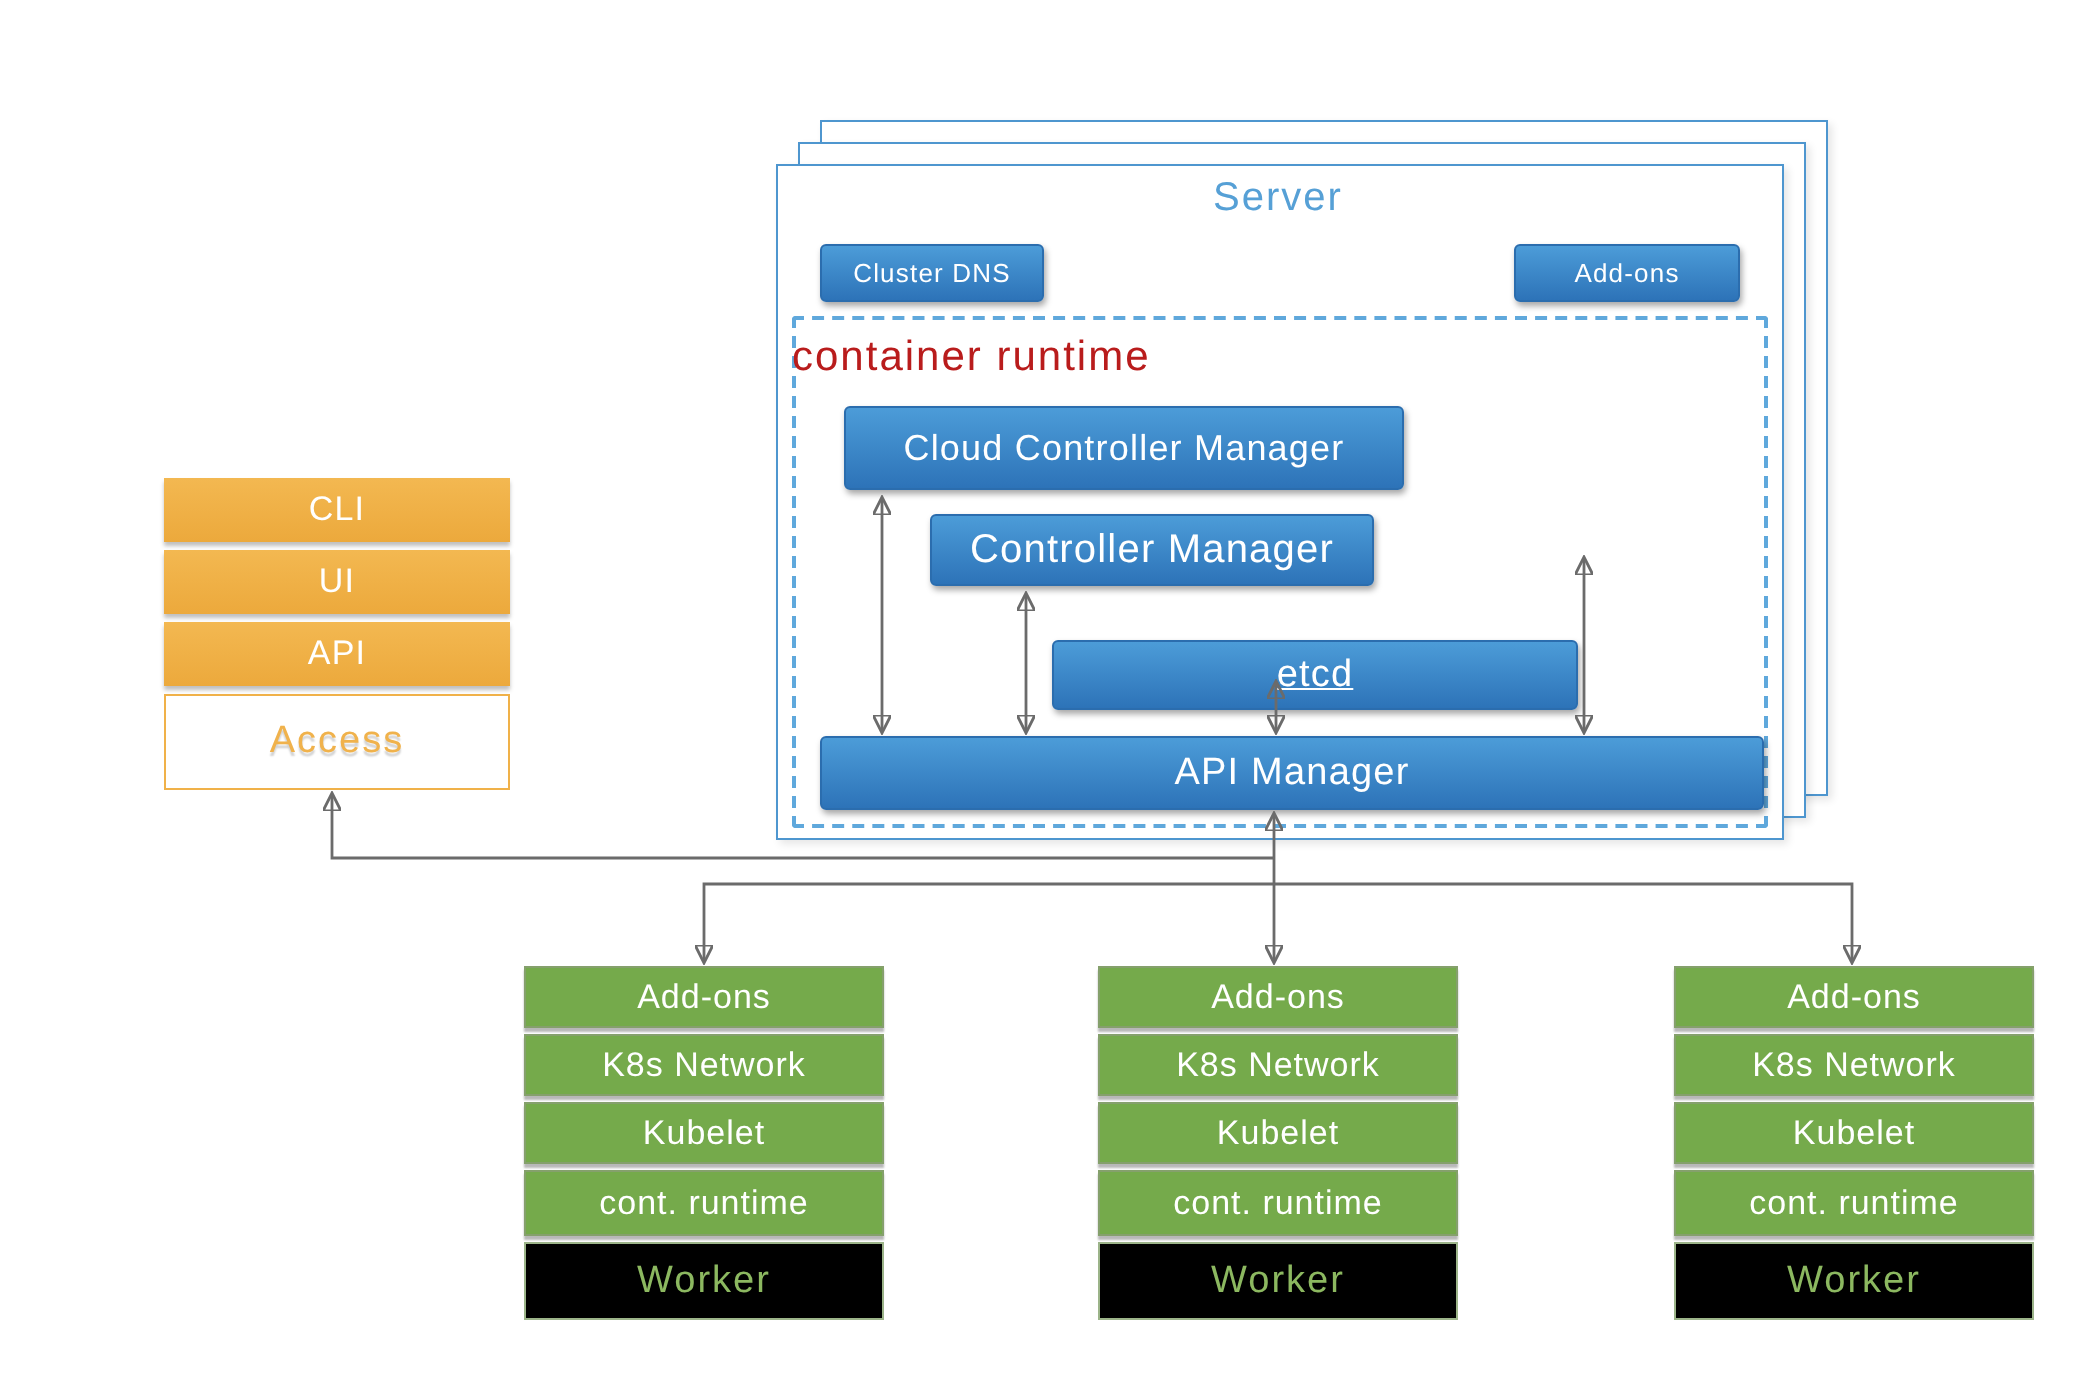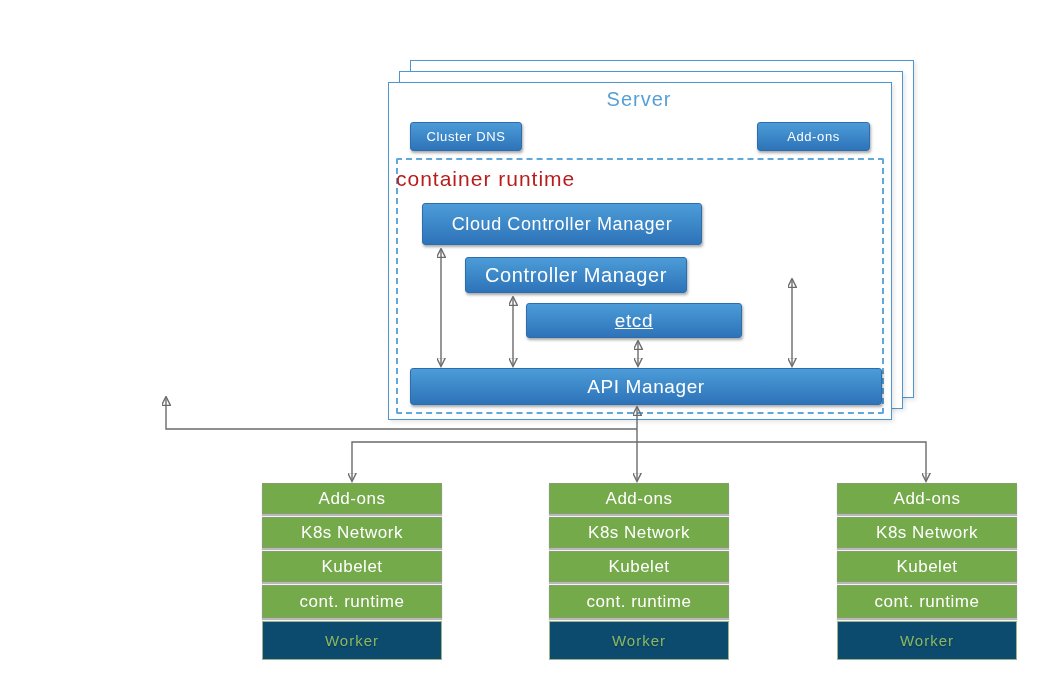--- a/index.html
+++ b/index.html
@@ -62,21 +62,21 @@
     display:flex; align-items:center; justify-content:center;
     box-shadow:1px 2px 3px rgba(0,0,0,.35);
     letter-spacing:.6px;
     box-sizing:border-box;
   }
   #cluster-dns { left:410px; top:122px; width:112px; height:29px; font-size:13px; }
   #master-addons { left:757px; top:122px; width:113px; height:29px; font-size:13px; }
   #ccm        { left:408px; top:203px; width:280px; height:42px; font-size:18px;margin-left:14px; }
   #cm         { left:465px; top:257px; width:222px; height:36px; font-size:20px; }
   #scheduler  { left:717px; top:238px; width:140px; height:37px; font-size:18px; }
-  #etcd       { left:526px; top:303px; width:216px; height:35px; font-size:19px;text-decoration:underline; }
+  #etcd       { left:526px; top:320px; width:263px; height:35px; font-size:19px;text-decoration:underline; }
   #api-server { left:410px; top:368px; width:472px; height:37px; font-size:19px; }
 
   
   #access-stack {
     position:absolute;
     left:82px; top:239px; width:173px;
     display:flex; flex-direction:column; gap:4px;
   }
   .access-row {
     height:32px;
@@ -115,25 +115,25 @@
     box-sizing:border-box;
     color:#ffffff;
     font-size:17px;
     letter-spacing:.5px;
     display:flex; align-items:center; justify-content:center;
     box-shadow:0 2px 1px rgba(0,0,0,.28);
   }
   .w-row.tall { height:33px;text-align:right; }
   .w-footer {
     height:39px;
-    background:#0c4a6e;
+    background:#000000;
     border:1px solid #9cb489;
     box-sizing:border-box;
     color:#8cb860;
-    font-size:15px;
+    font-size:19px;
     letter-spacing:1px;
     display:flex; align-items:center; justify-content:center;
     text-shadow:0 2px 1px rgba(0,0,0,.15);
   }
 
   
   #connector-layer {
     position:absolute; left:0; top:0;
     width:1040px; height:690px;
     pointer-events:none;
@@ -156,20 +156,26 @@
   <div id="master-addons" class="blue-box">Add-ons</div>
 
   <div class="dashed-box"></div>
   <div class="runtime-title">container runtime</div>
 
   <div id="ccm" class="blue-box">Cloud Controller Manager</div>
   <div id="cm" class="blue-box">Controller Manager</div>
   <div id="etcd" class="blue-box">etcd</div>
   <div id="api-server" class="blue-box">API Manager</div>
 
+  <div id="access-stack">
+    <div class="access-row">CLI</div>
+    <div class="access-row">UI</div>
+    <div class="access-row">API</div>
+    <div class="access-footer">Access</div>
+  </div>
 
   <div id="worker-1" class="worker-stack">
     <div class="w-row">Add-ons</div>
     <div class="w-row">K8s Network</div>
     <div class="w-row">Kubelet</div>
     <div class="w-row tall">cont. runtime</div>
     <div class="w-footer">Worker</div>
   </div>
 
   <div id="worker-2" class="worker-stack">

